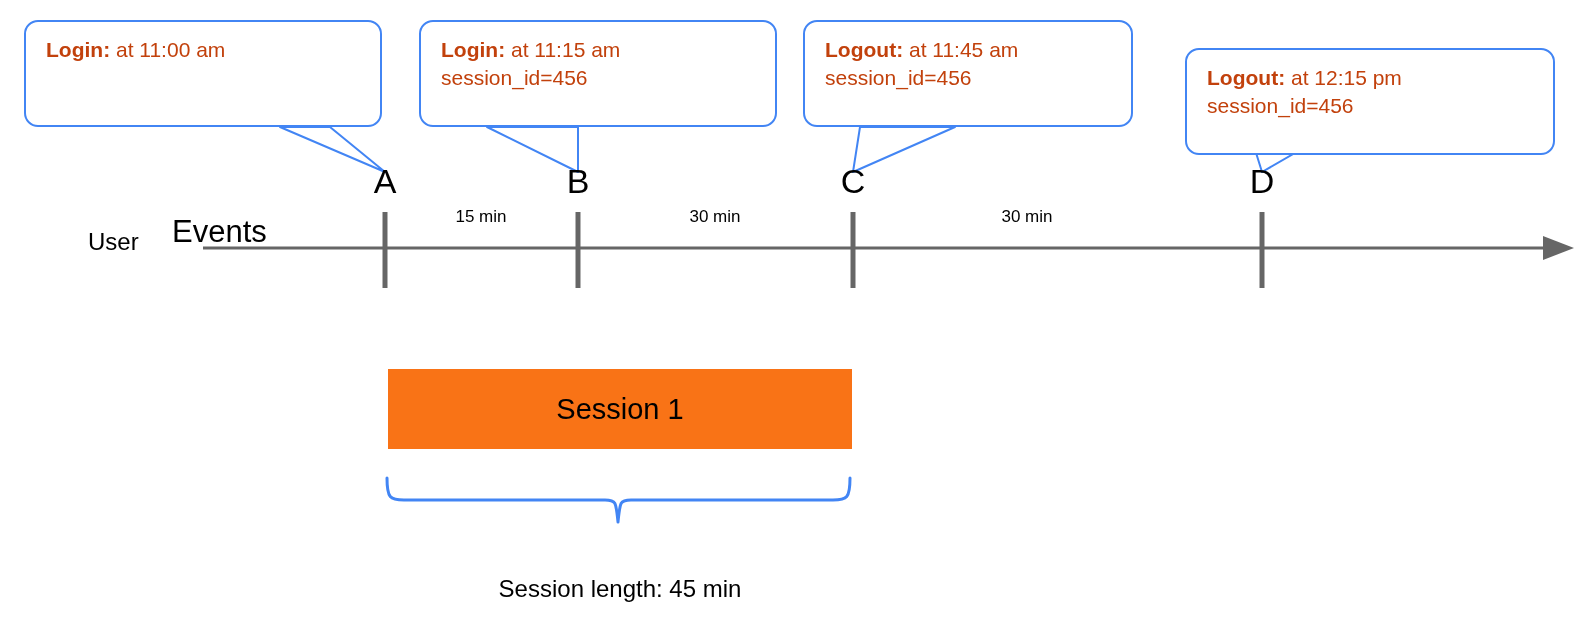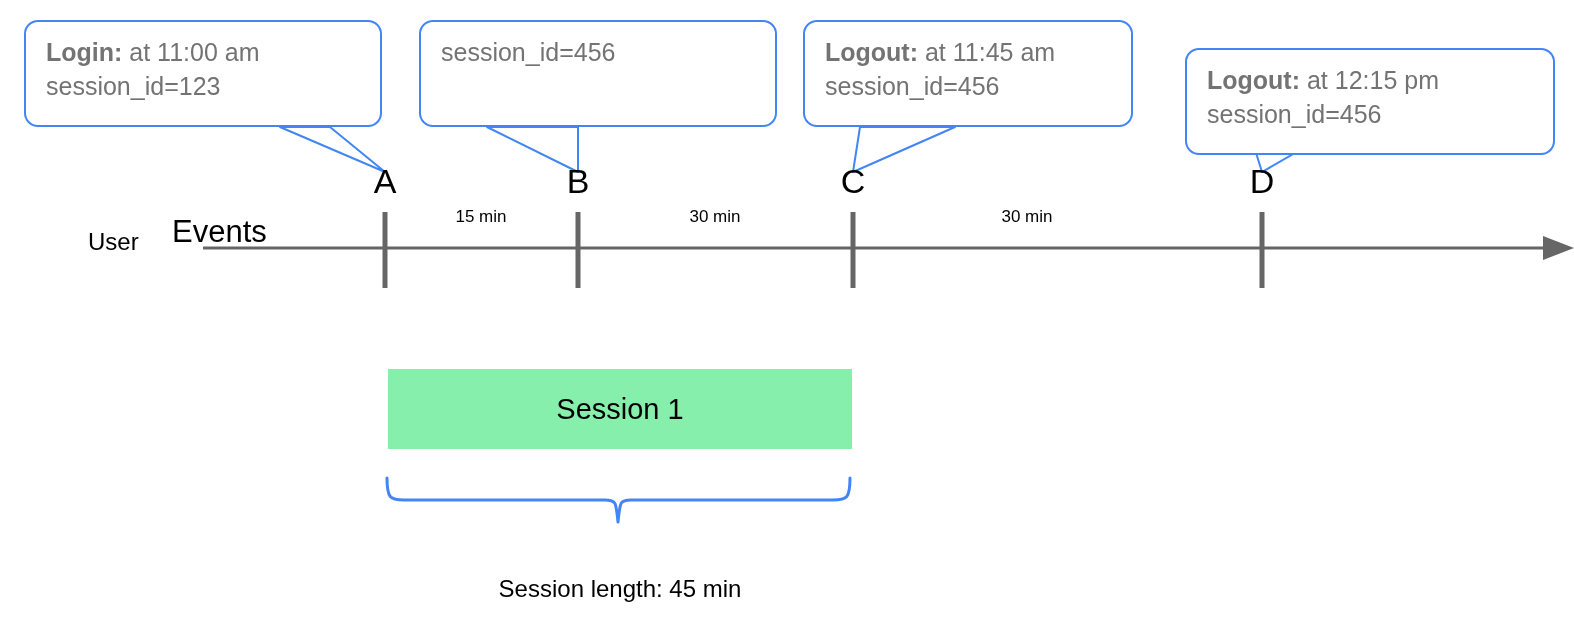--- a/index.html
+++ b/index.html
@@ -28,23 +28,23 @@
   }
 
   
   .callout {
     position: absolute;
     box-sizing: border-box;
     border: 2px solid #4285f4;
     border-radius: 14px;
     background: #ffffff;
     padding: 14px 16px 12px 20px;
-    font-size: 25px;
+    font-size: 21px;
     line-height: 1.34;
-    color: #737373;
+    color: #c2410c;
     white-space: nowrap;
   }
   .callout .line { display: block; }
   .callout .evt { font-weight: bold; }
 
   
   .axis-label {
     position: absolute;
     font-size: 31px;
     color: #000000;
@@ -68,21 +68,21 @@
     font-size: 17px;
     color: #000000;
     text-align: center;
     white-space: nowrap;
     margin-top: 10px;
   }
 
   
   .session-bar {
     position: absolute;
-    background: #86efac;
+    background: #f97316;
     display: flex;
     align-items: center;
     justify-content: center;
     font-size: 29px;
     color: #000000;
     white-space: nowrap;
     text-align: center;
   }
 
   .caption {
@@ -122,24 +122,26 @@
              C 616 500, 616 502, 618 522
              C 620 502, 620 500, 631 500
              L 833 500
              C 847 500, 850 498, 850 478" fill="none" stroke="#4285f4" stroke-width="3" stroke-linecap="round" stroke-linejoin="round"></path>
   </svg>
 
   <div class="callout" style="left:24px; top:20px; width:358px; height:107px;">
     <span class="line">
       <span class="evt">Login:</span><span> at 11:00 am</span>
     </span>
-    <span class="line">session_id=123</span>
   </div>
 
   <div class="callout" style="left:419px; top:20px; width:358px; height:107px;">
+    <span class="line">
+      <span class="evt">Login:</span><span> at 11:15 am</span>
+    </span>
     <span class="line">session_id=456</span>
   </div>
 
   <div class="callout" style="left:803px; top:20px; width:330px; height:107px;">
     <span class="line">
       <span class="evt">Logout:</span><span> at 11:45 am</span>
     </span>
     <span class="line">session_id=456</span>
   </div>
 

